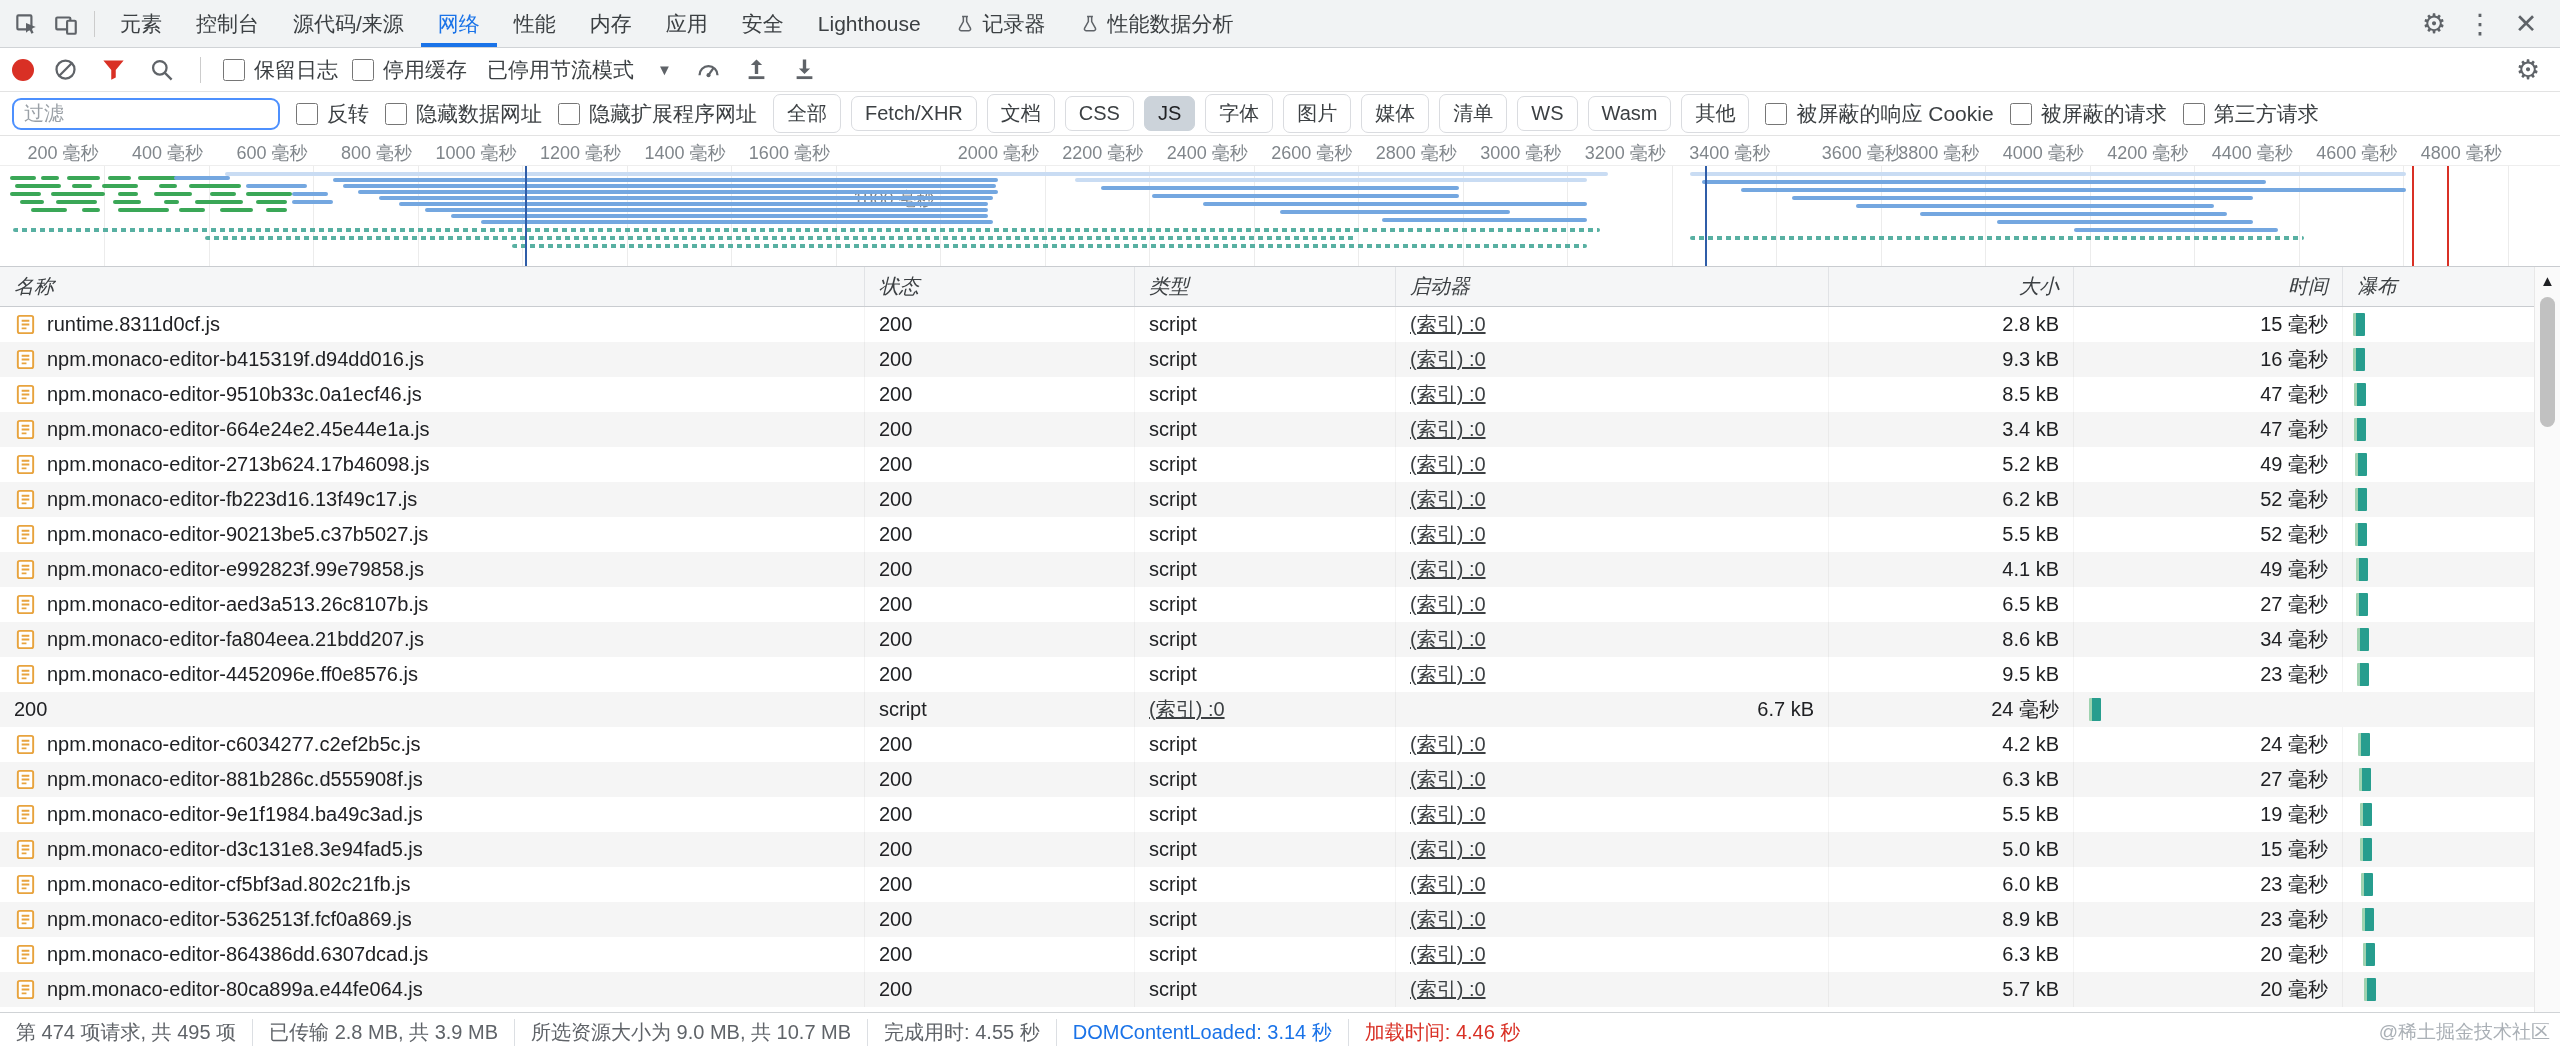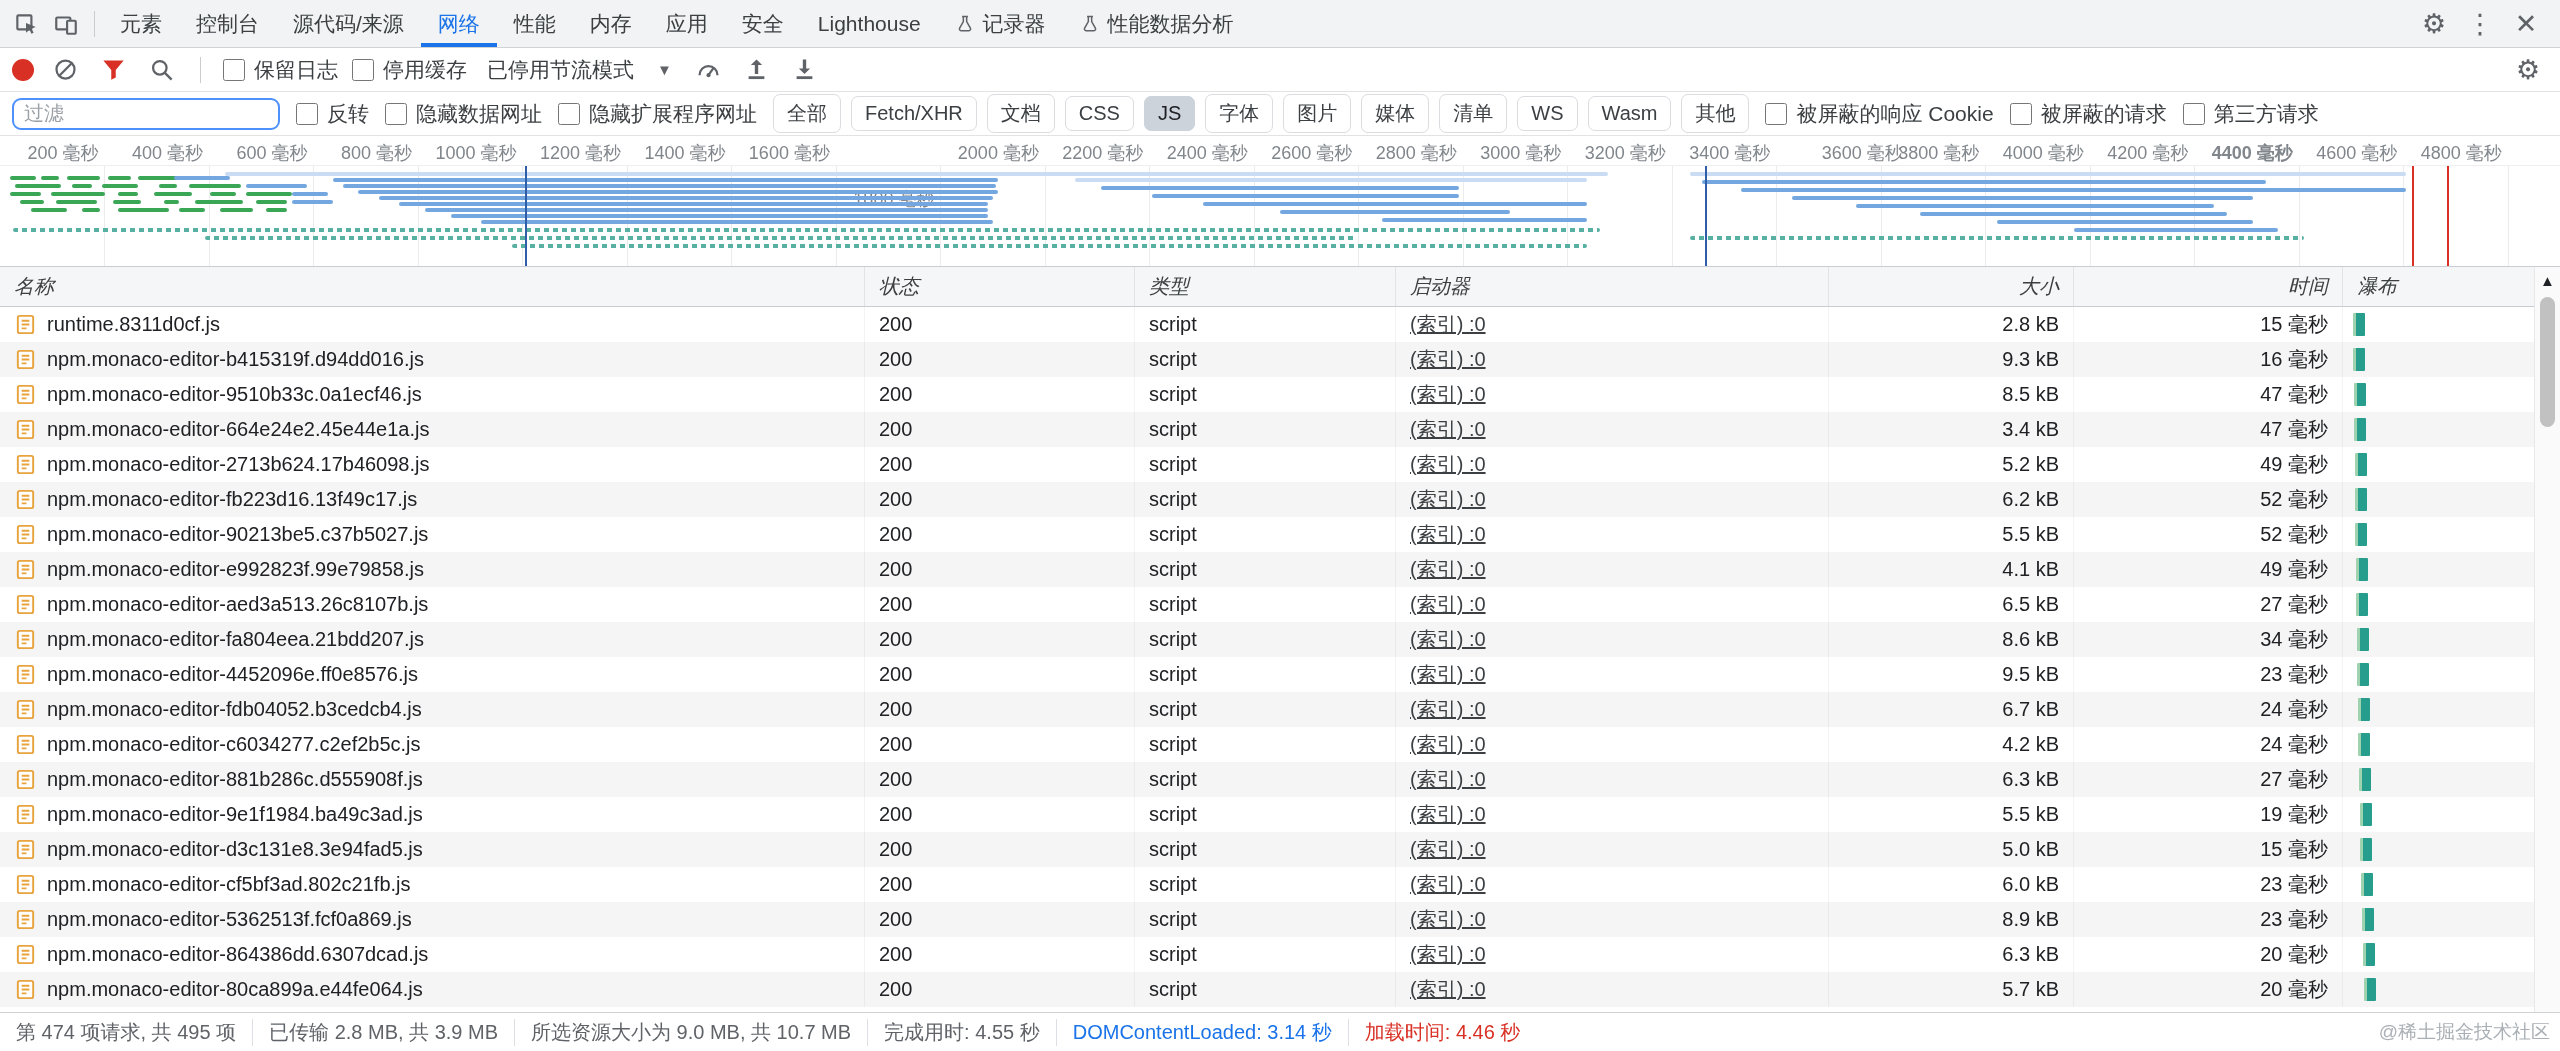--- a/index.html
+++ b/index.html
@@ -292,21 +292,21 @@
         <span class="tick-label" style="left: 48.9796%;">2400 毫秒</span>
         <span class="tick-label" style="left: 53.0612%;">2600 毫秒</span>
         <span class="tick-label" style="left: 57.1429%;">2800 毫秒</span>
         <span class="tick-label" style="left: 61.2245%;">3000 毫秒</span>
         <span class="tick-label" style="left: 65.3061%;">3200 毫秒</span>
         <span class="tick-label" style="left: 69.3878%;">3400 毫秒</span>
         <span class="tick-label" style="left: 73.4694%; margin-left: 28px;">3600 毫秒</span>
         <span class="tick-label" style="left: 77.551%;">3800 毫秒</span>
         <span class="tick-label" style="left: 81.6327%;">4000 毫秒</span>
         <span class="tick-label" style="left: 85.7143%;">4200 毫秒</span>
-        <span class="tick-label" style="left: 89.7959%; font-weight: bold;">4400 毫秒</span>
+        <span class="tick-label" style="left: 89.7959%;">4400 毫秒</span>
         <span class="tick-label" style="left: 93.8776%;">4600 毫秒</span>
         <span class="tick-label" style="left: 97.9592%;">4800 毫秒</span>
       </div>
     <div class="ovchart">
         <div class="gridline" style="left: 4.08163%;"></div>
         <div class="gridline" style="left: 8.16327%;"></div>
         <div class="gridline" style="left: 12.2449%;"></div>
         <div class="gridline" style="left: 16.3265%;"></div>
         <div class="gridline" style="left: 20.4082%;"></div>
         <div class="gridline" style="left: 24.4898%;"></div>
@@ -630,29 +630,20 @@
           <div class="cell">
             <span class="init-link">(索引) :0</span>
           </div>
           <div class="cell num">9.5 kB</div>
           <div class="cell num">23 毫秒</div>
           <div class="cell wf-cell">
             <div class="wfbar" style="left: 14px;"></div>
           </div>
         </div>
         <div class="nrow grid-cols">
-          <div class="cell name-cell">
-            <span class="file-icon">
-              <svg viewBox="0 0 24 24">
-                <rect x="4" y="3" width="16" height="18" rx="2" fill="#fff" stroke="#e8a33d" stroke-width="2"></rect>
-                <path d="M8 8h8M8 12h8M8 16h5" stroke="#e8a33d" stroke-width="2" fill="none"></path>
-              </svg>
-            </span>
-            <span>npm.monaco-editor-fdb04052.b3cedcb4.js</span>
-          </div>
           <div class="cell">200</div>
           <div class="cell">script</div>
           <div class="cell">
             <span class="init-link">(索引) :0</span>
           </div>
           <div class="cell num">6.7 kB</div>
           <div class="cell num">24 毫秒</div>
           <div class="cell wf-cell">
             <div class="wfbar" style="left: 15px;"></div>
           </div>

